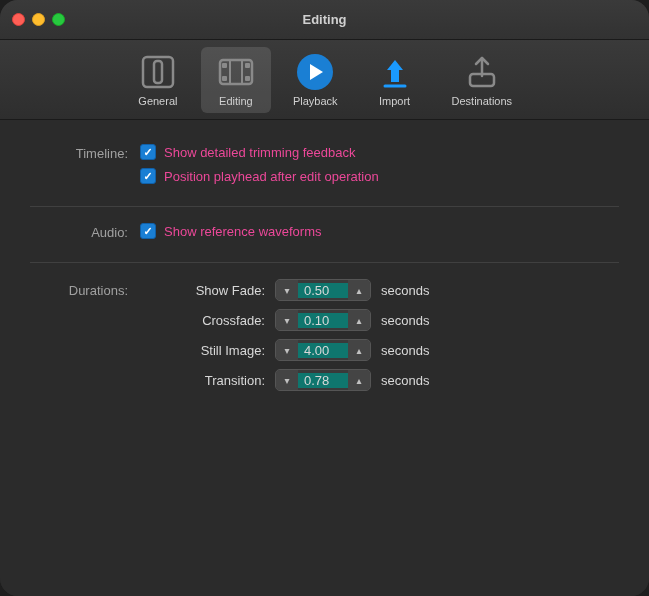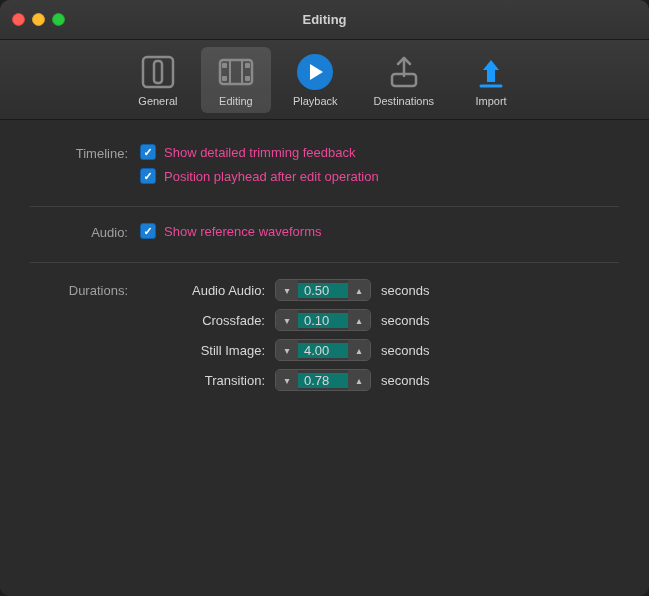--- a/index.html
+++ b/index.html
@@ -9,21 +9,21 @@
       height: 596px;
       background: #1e1e1e;
       font-family: -apple-system, BlinkMacSystemFont, "San Francisco", "Helvetica Neue", sans-serif;
       overflow: hidden;
     }
 
     .window {
       width: 649px;
       height: 596px;
       background: #2b2b2b;
-      border-radius: 10px;
+      border-radius: 18px;
       overflow: hidden;
       display: flex;
       flex-direction: column;
     }
 
     
     .title-bar {
       background: linear-gradient(180deg, #3a3a3a 0%, #323232 100%);
       height: 40px;
       display: flex;
@@ -316,37 +316,37 @@
       <div class="toolbar-icon">
         <div class="icon-playback"></div>
       </div>
       <span class="toolbar-label">Playback</span>
     </div>
 
     <div class="toolbar-item">
       <div class="toolbar-icon">
         <svg width="36" height="36" viewBox="0 0 36 36">
 
+          <polygon points="18,6 26,16 22,16 22,28 14,28 14,16 10,16" fill="#1a9aff"></polygon>
+          <line x1="8" y1="32" x2="28" y2="32" stroke="#1a9aff" stroke-width="3" stroke-linecap="round"></line>
+        </svg>
+      </div>
+      <span class="toolbar-label">Import</span>
+    </div>
+
+    <div class="toolbar-item">
+      <div class="toolbar-icon">
+        <svg width="36" height="36" viewBox="0 0 36 36">
+
           <rect x="6" y="20" width="24" height="12" rx="3" fill="none" stroke="#8a8a8a" stroke-width="2.5"></rect>
           <line x1="18" y1="4" x2="18" y2="22" stroke="#8a8a8a" stroke-width="2.5" stroke-linecap="round"></line>
           <polyline points="12,10 18,4 24,10" fill="none" stroke="#8a8a8a" stroke-width="2.5" stroke-linecap="round" stroke-linejoin="round"></polyline>
         </svg>
       </div>
       <span class="toolbar-label">Destinations</span>
-    </div>
-
-    <div class="toolbar-item">
-      <div class="toolbar-icon">
-        <svg width="36" height="36" viewBox="0 0 36 36">
-
-          <polygon points="18,6 26,16 22,16 22,28 14,28 14,16 10,16" fill="#1a9aff"></polygon>
-          <line x1="8" y1="32" x2="28" y2="32" stroke="#1a9aff" stroke-width="3" stroke-linecap="round"></line>
-        </svg>
-      </div>
-      <span class="toolbar-label">Import</span>
     </div>
 
   </div>
 
   <div class="content">
 
     <div class="section">
       <span class="section-label">Timeline:</span>
       <div class="section-content">
         <div class="checkbox-row">
@@ -372,21 +372,21 @@
       </div>
     </div>
 
     <div class="divider"></div>
 
     <div class="durations-section">
       <span class="durations-label">Durations:</span>
       <div class="durations-content">
 
         <div class="duration-row">
-          <span class="duration-name">Audio Audio:</span>
+          <span class="duration-name">Show Fade:</span>
           <div class="stepper">
             <button class="stepper-btn">▾</button>
             <span class="stepper-value">0.50</span>
             <button class="stepper-btn">▴</button>
           </div>
           <span class="duration-unit">seconds</span>
         </div>
 
         <div class="duration-row">
           <span class="duration-name">Crossfade:</span>

